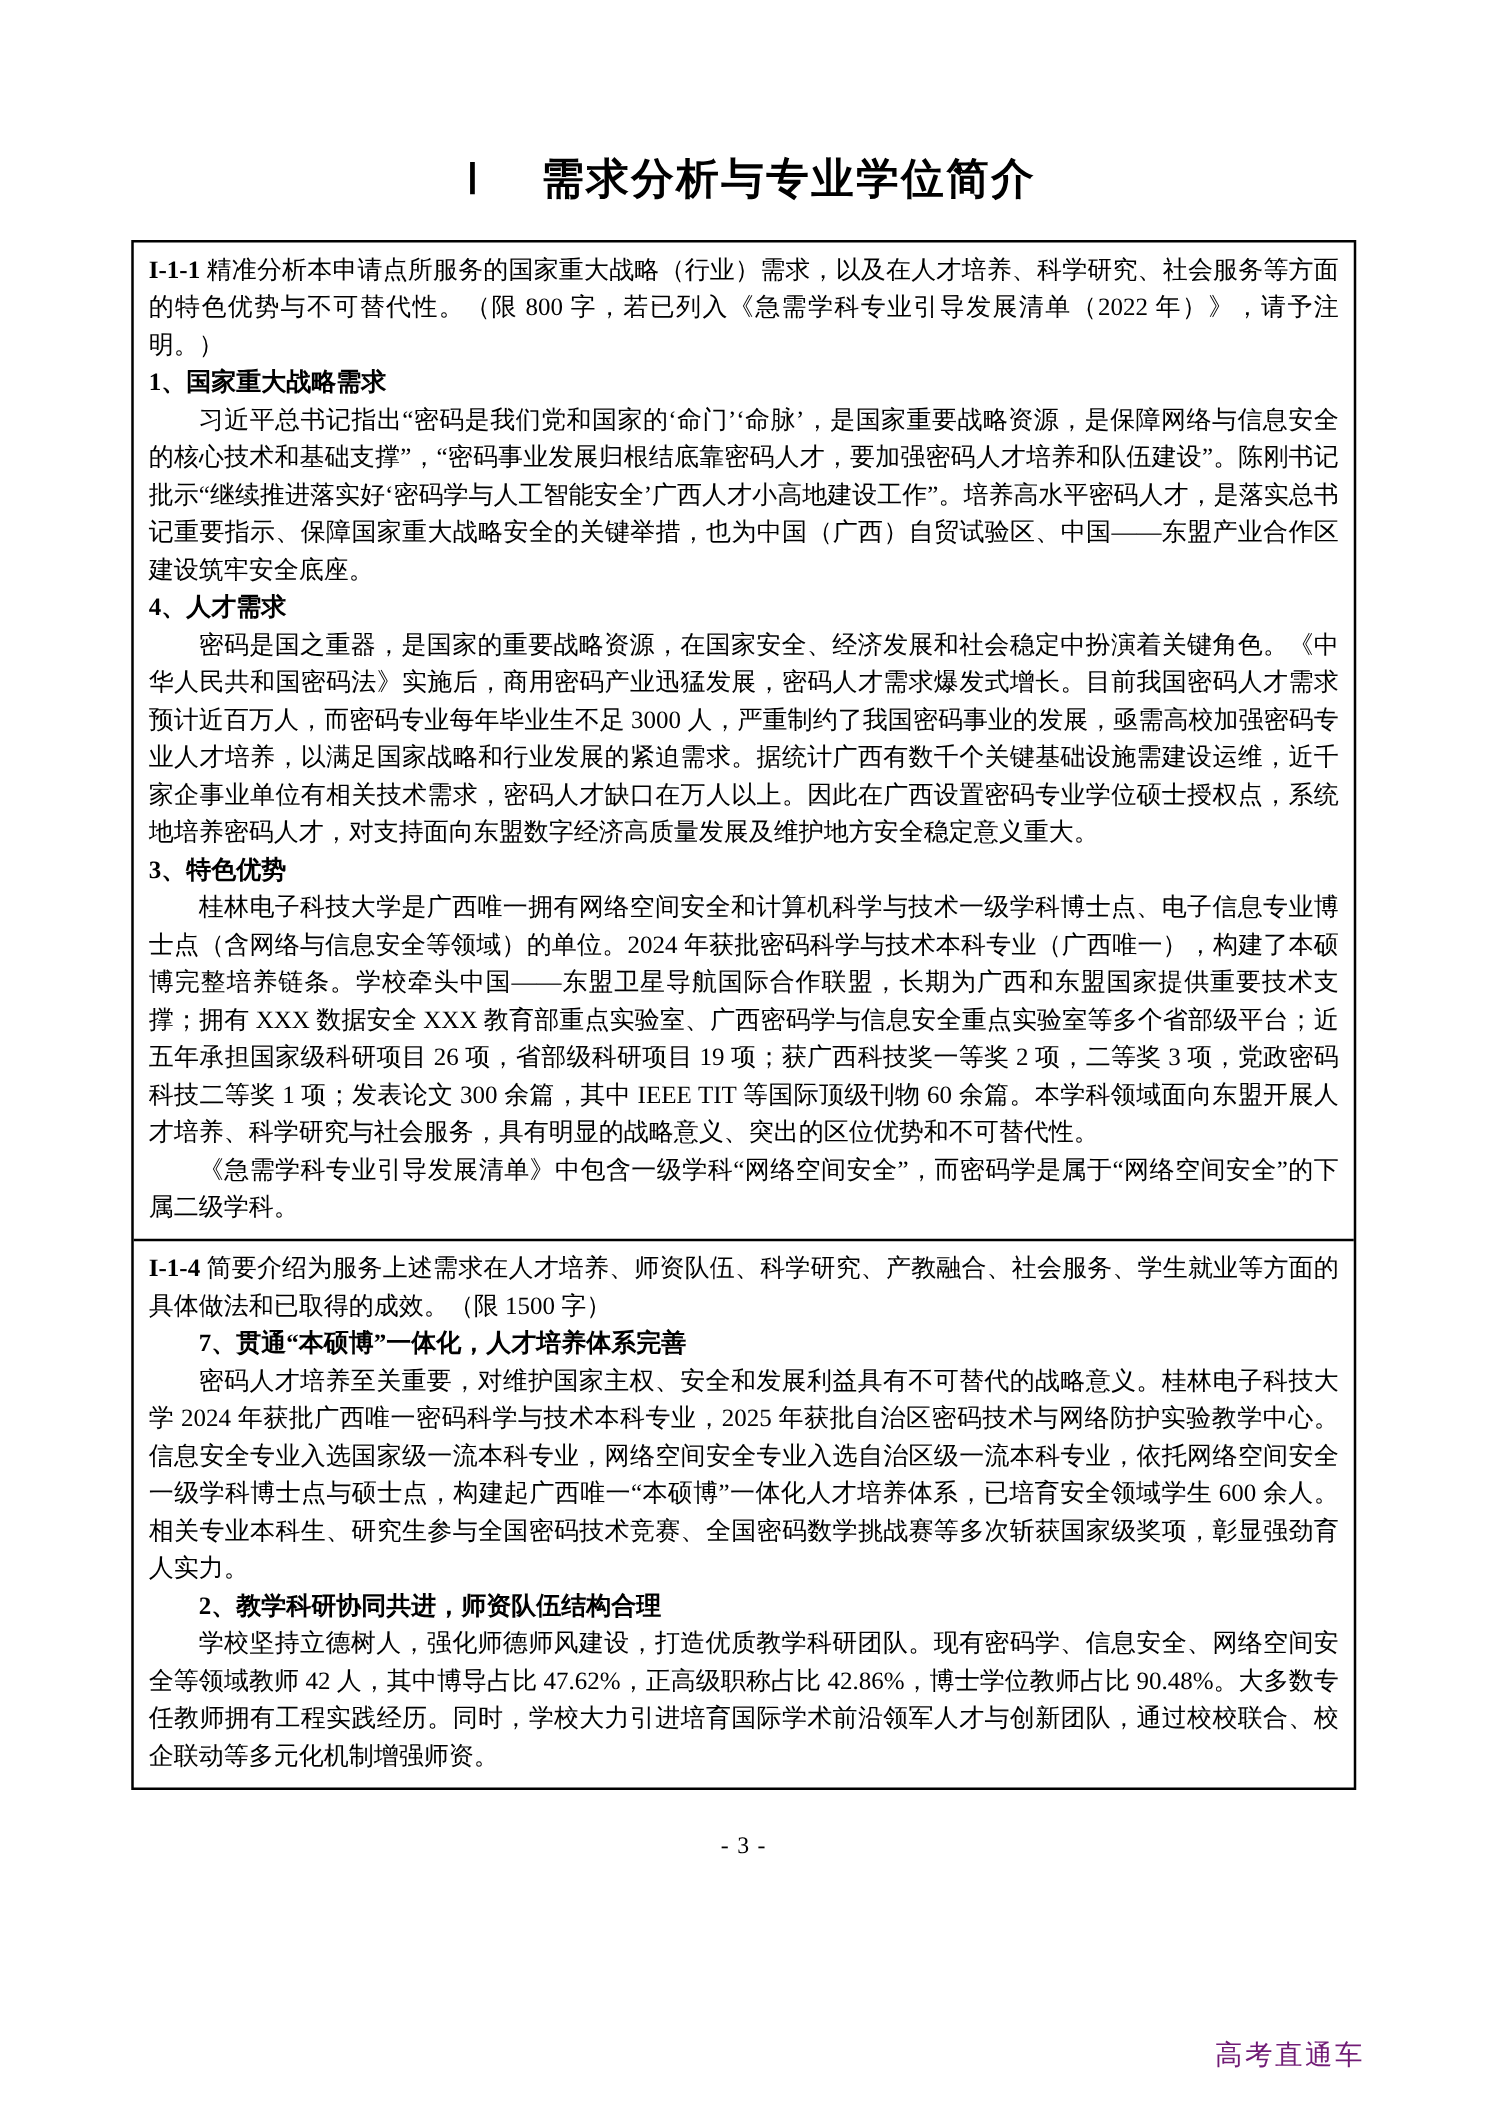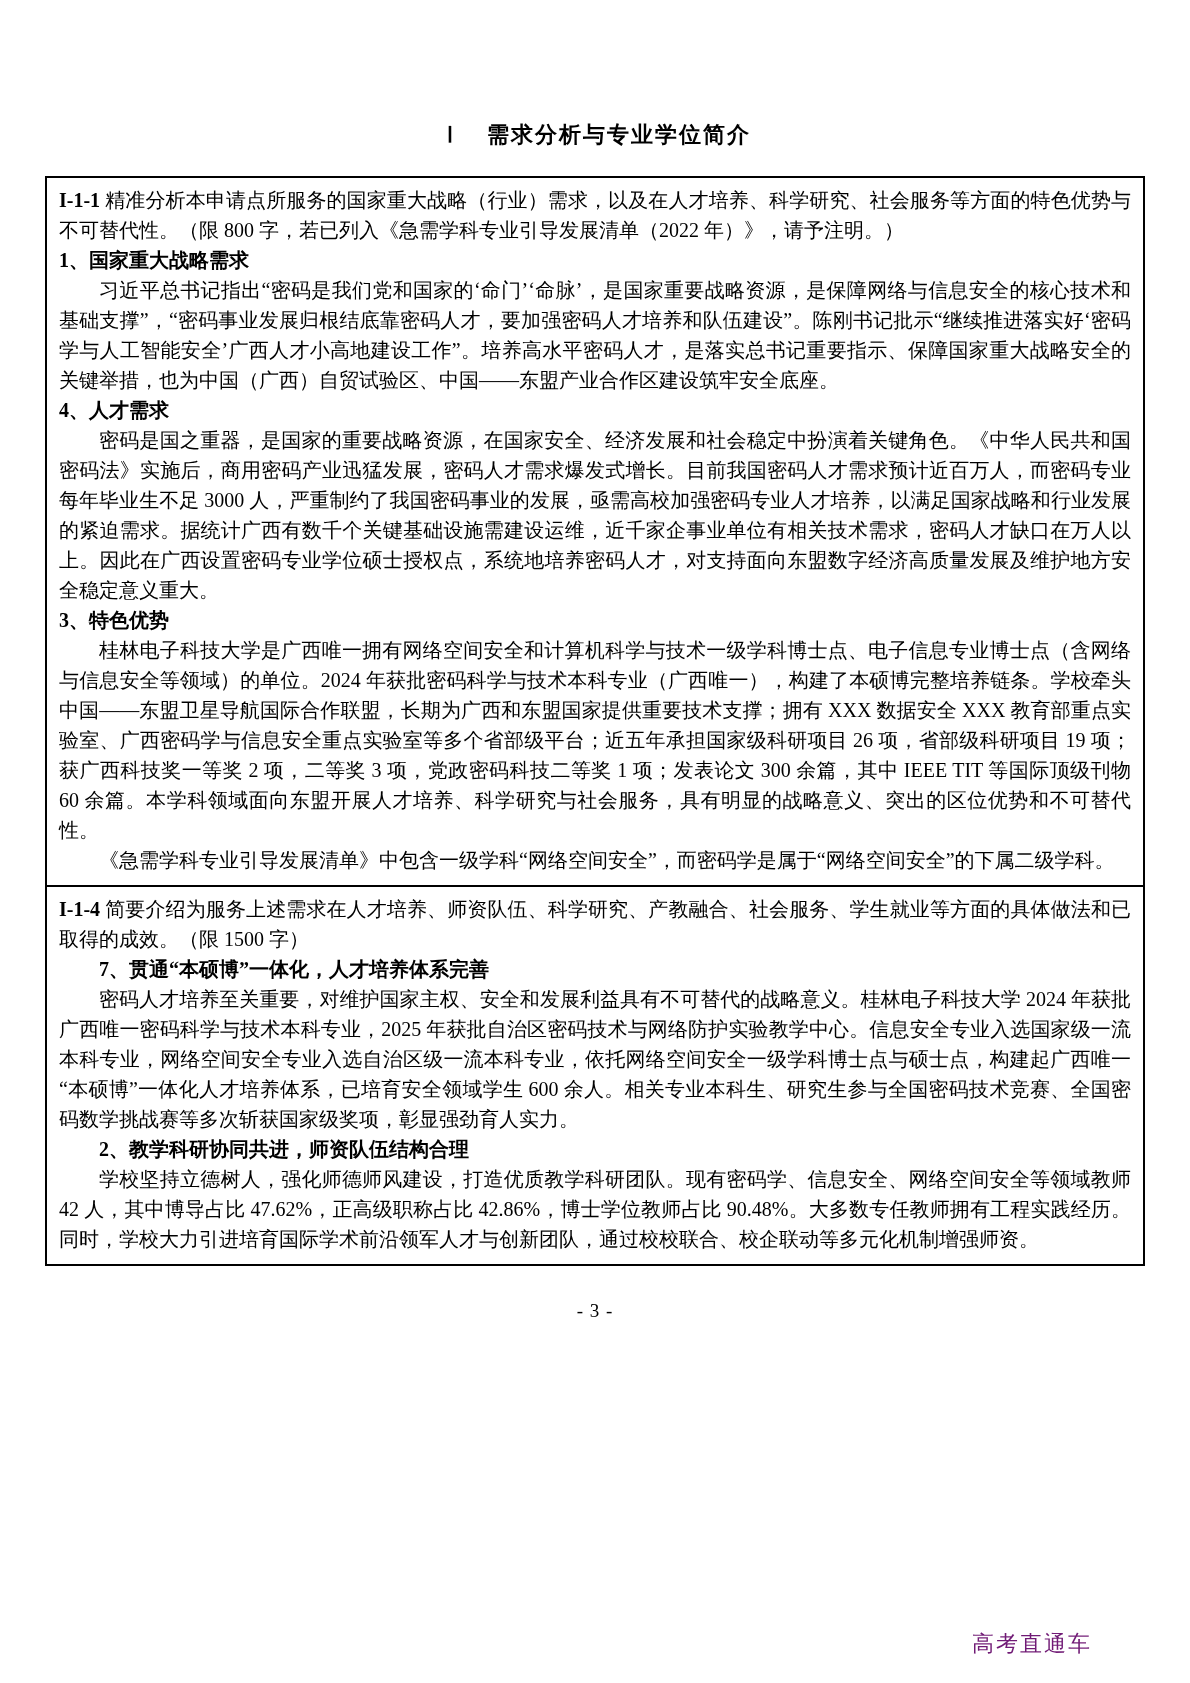--- a/index.html
+++ b/index.html
@@ -6,27 +6,27 @@
   html,body { background:#ffffff; }
   body {
     width:1190px; height:1683px;
     position:relative; overflow:hidden;
     color:#000;
     font-family:"Liberation Serif","DejaVu Serif",serif;
   }
   .page-title {
     padding-top:120px;
     text-align:center;
-    font-size:22px;
+    font-size:34px;
     font-weight:bold;
     font-family:Liberation Sans, sans-serif;
     letter-spacing:2px;
   }
   .form-table {
-    width:1100px;
+    width:980px;
     margin:26px auto 12px auto;
     border:2px solid #000;
   }
   .cell {
     padding:7px 12px 10px 12px;
     font-size:20px;
     line-height:30px;
     text-align:justify;
   }
   .cell + .cell { border-top:2px solid #000; }

